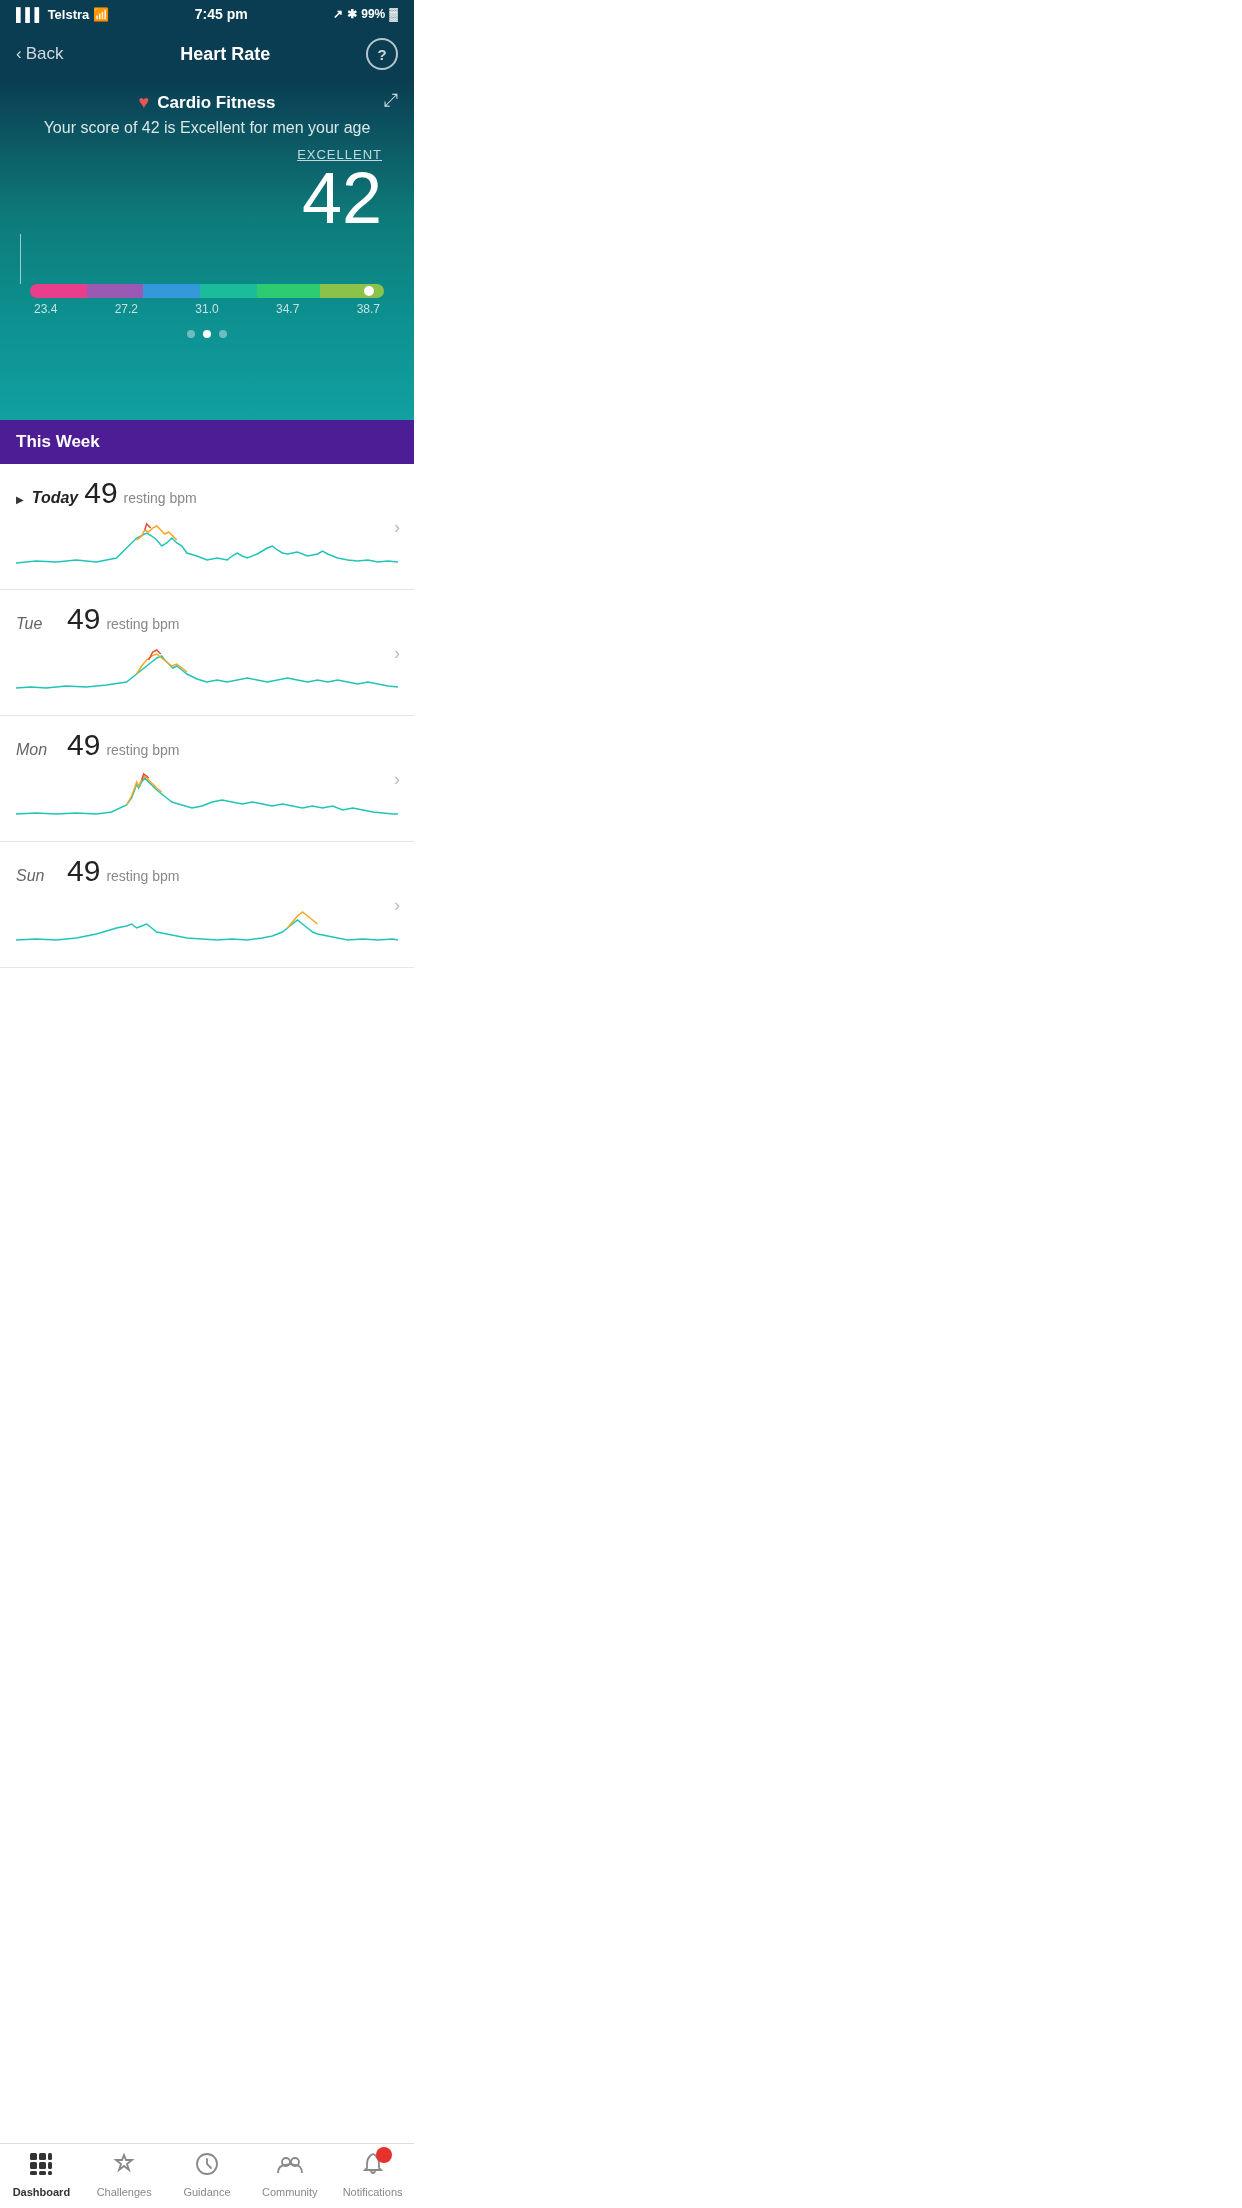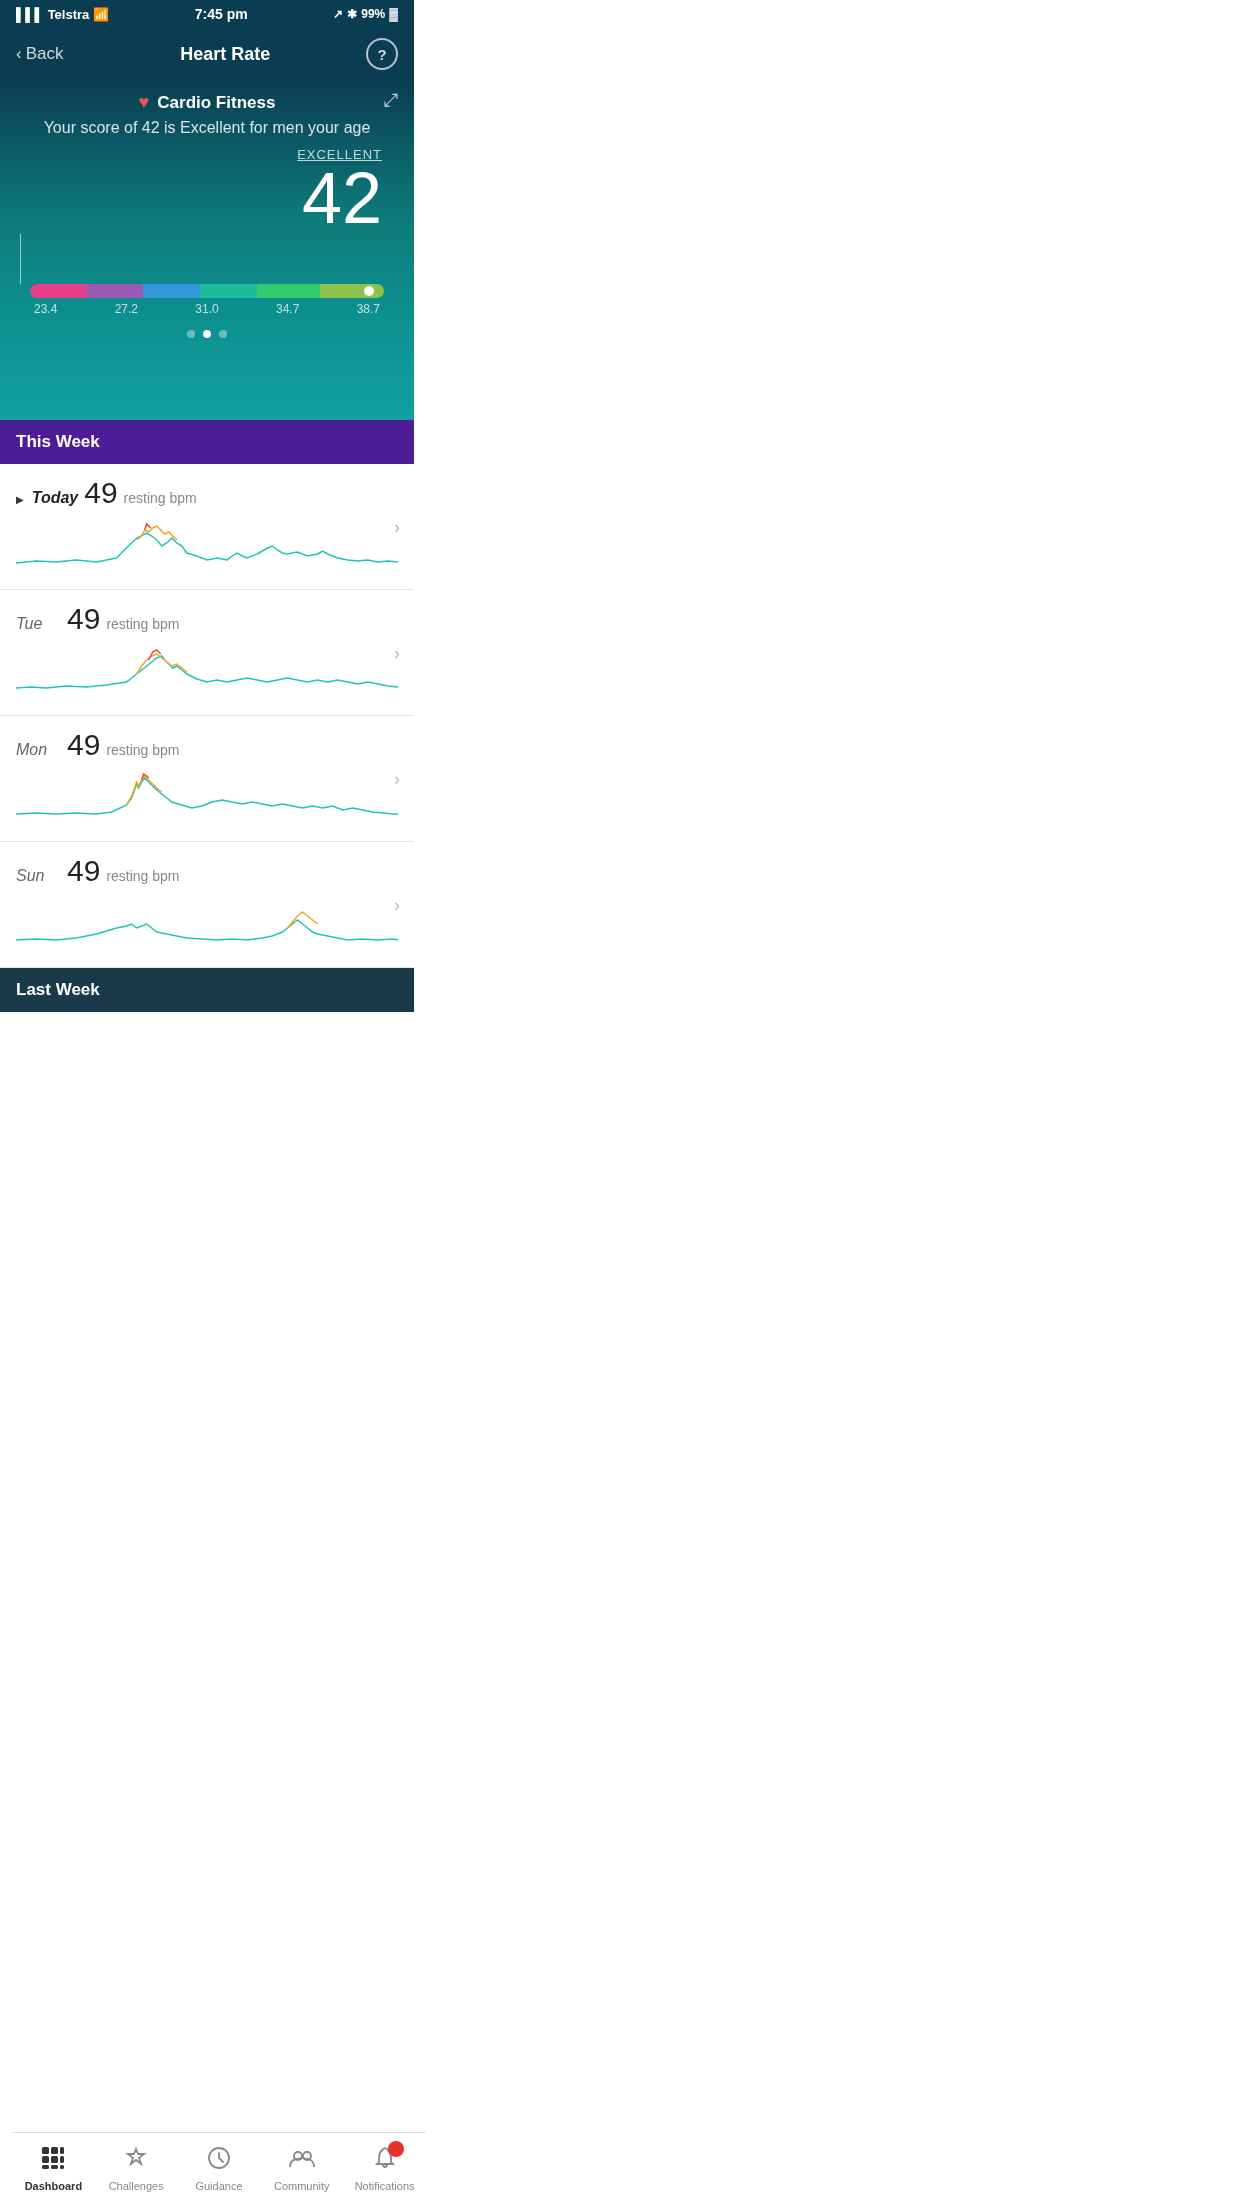--- a/index.html
+++ b/index.html
@@ -238,26 +238,26 @@
     .mini-chart {
       width: 100%;
       height: 55px;
       margin-top: 2px;
     }
 
     
     .bottom-nav {
       position: fixed;
       bottom: 0;
-      left: 12px;
+      left: 0;
       width: 414px;
       background: white;
       border-top: 1px solid #ddd;
       display: flex;
-      height: 76px;
+      height: 65px;
     }
     .nav-item {
       flex: 1;
       display: flex;
       flex-direction: column;
       align-items: center;
       justify-content: center;
       gap: 3px;
       cursor: pointer;
       padding-bottom: 4px;
@@ -421,21 +421,20 @@
       <span class="day-bpm">49</span>
       <span class="day-bpm-label">resting bpm</span>
     </div>
     <svg class="mini-chart" viewBox="0 0 380 55" preserveAspectRatio="none">
       <polyline fill="none" stroke="#20c5b7" stroke-width="1.5" points="0,44 20,43 40,44 60,42 80,38 90,35 100,32 110,30 115,28 120,32 125,30 130,28 135,32 140,36 150,38 160,40 170,42 185,43 200,44 215,43 230,44 245,42 255,40 265,36 270,32 275,28 280,24 285,28 290,32 295,36 300,38 310,40 320,42 330,44 345,43 360,44 375,43 380,44"></polyline>
       <polyline fill="none" stroke="#f5a623" stroke-width="1.5" points="270,32 275,26 280,20 285,16 290,20 295,24 300,28"></polyline>
     </svg>
     <span class="day-chevron">›</span>
   </div>
 
-  <div class="last-week-header">Last Week</div>
 
 </div>
 
 <div class="bottom-nav">
 
   <div class="nav-item active">
     <div class="nav-icon">
       <svg width="26" height="26" viewBox="0 0 26 26">
         <rect x="2" y="2" width="7" height="7" rx="1.5" fill="#333"></rect>
         <rect x="11" y="2" width="7" height="7" rx="1.5" fill="#333"></rect>

